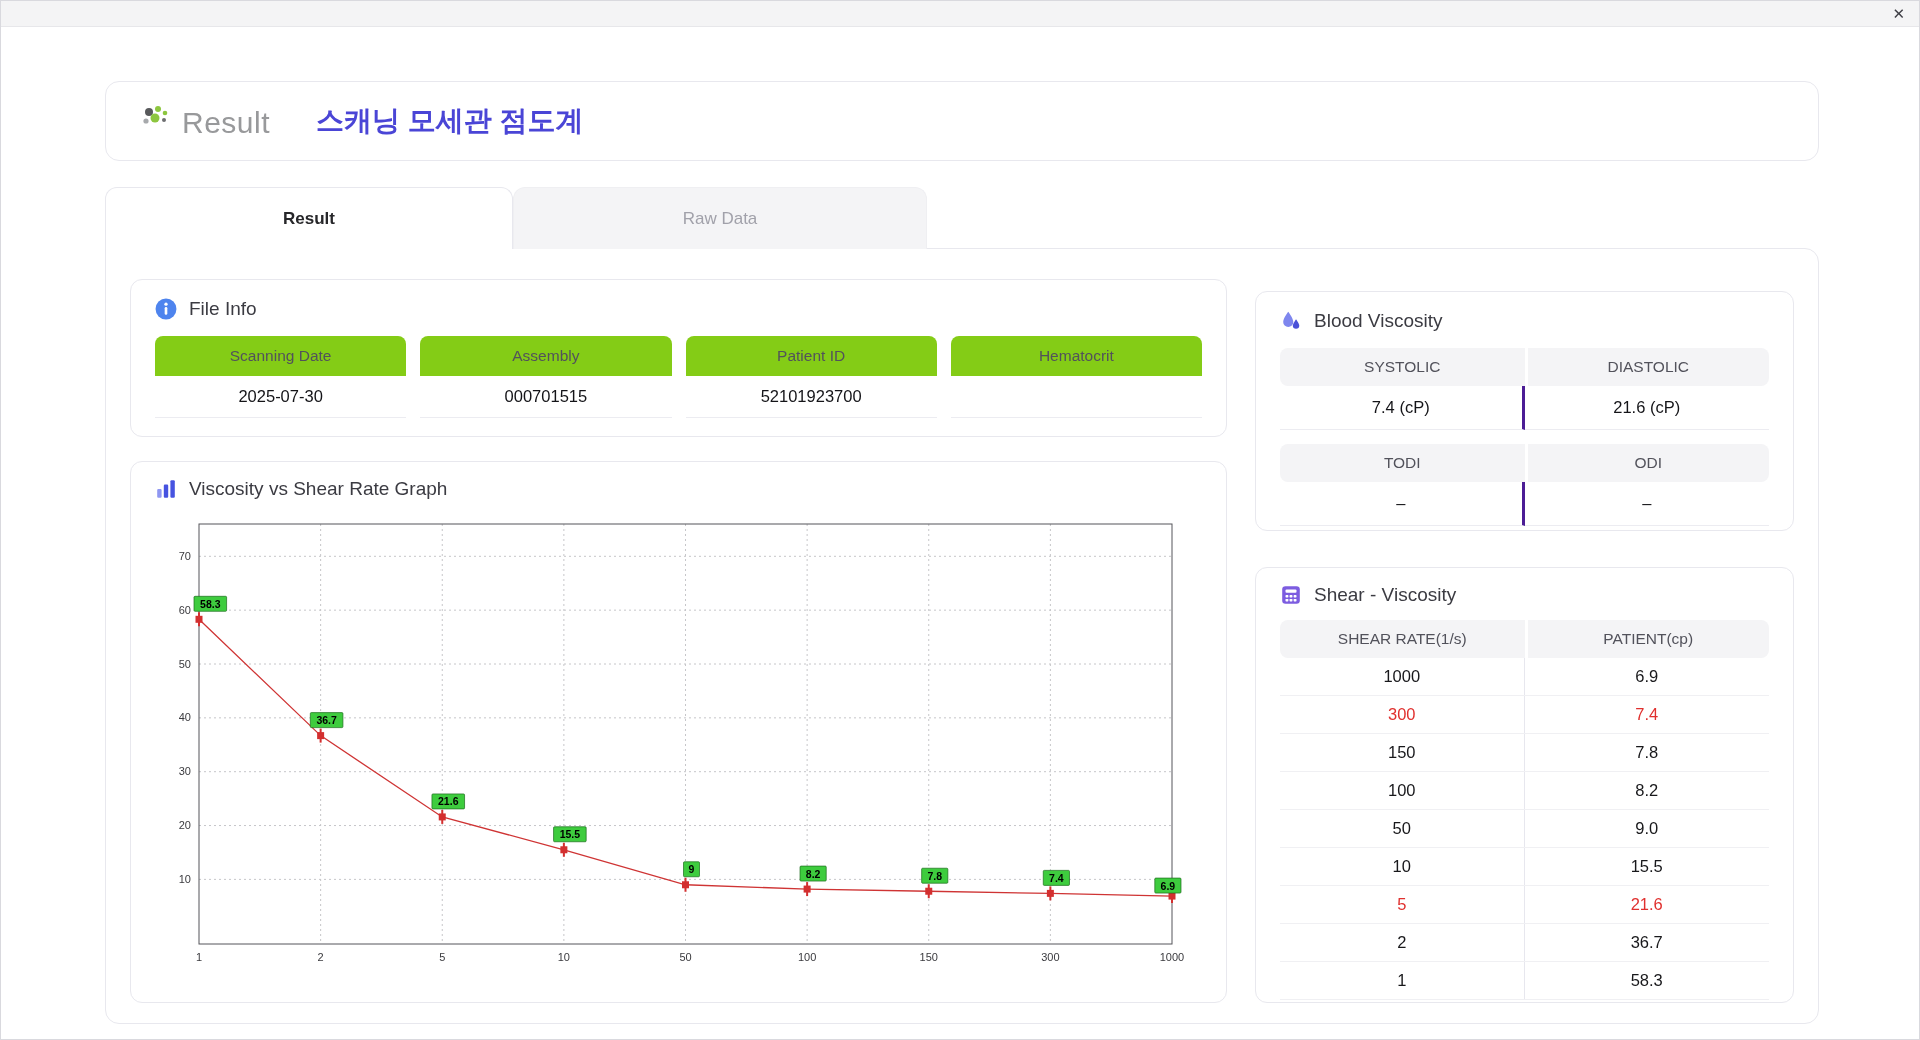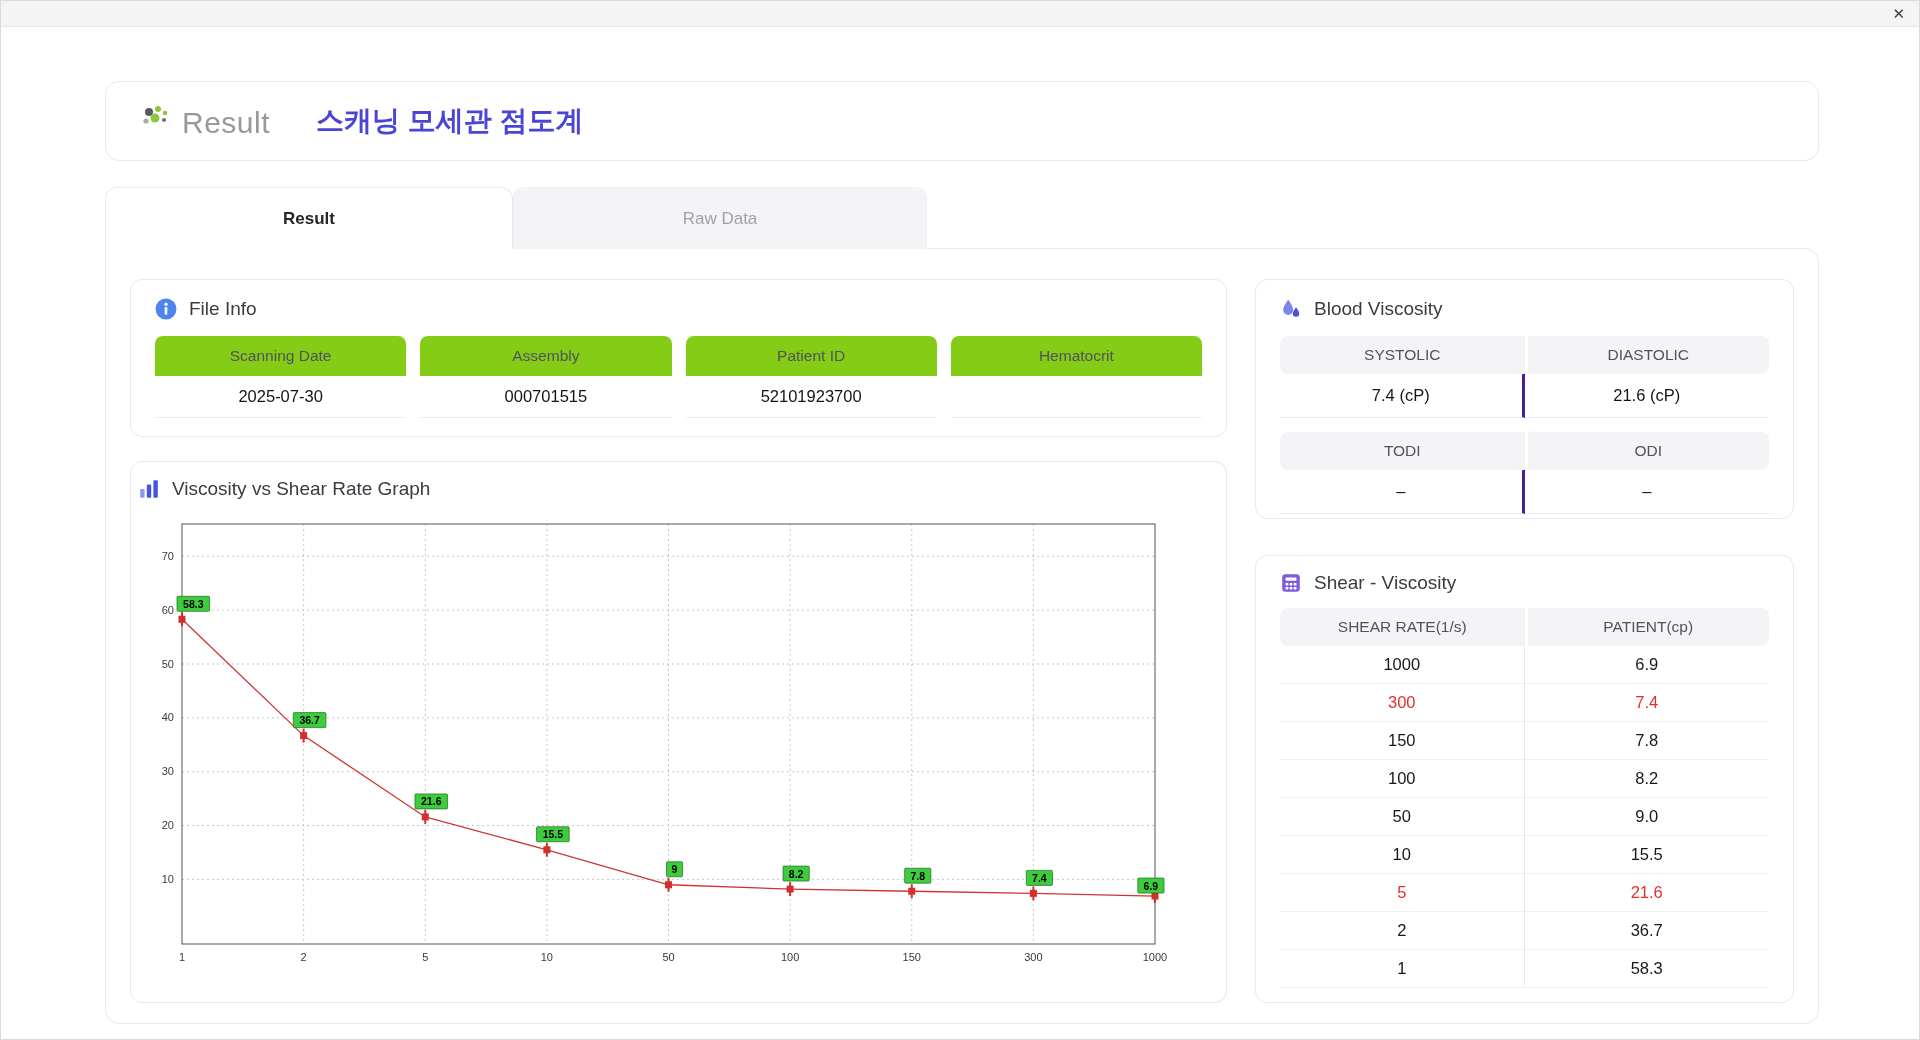--- a/index.html
+++ b/index.html
@@ -49,35 +49,35 @@
   .file-info-card .card-title { margin-bottom: 16px; }
   .fields { display: flex; gap: 14px; }
   .field { flex: 1; }
   .field-label { background: #84cc16; border-radius: 8px 8px 0 0; height: 40px;
     display: flex; align-items: center; justify-content: center;
     font-size: 15.5px; color: #52525b; }
   .field-value { height: 42px; display: flex; align-items: center; justify-content: center;
     font-size: 16.5px; color: #141418; border-bottom: 1px solid #ececf1; }
 
   
-  .graph-card { flex: 1; padding: 16px 7px; overflow: hidden; }
+  .graph-card { flex: 1; padding: 16px 24px; overflow: hidden; }
   .graph-card .card-title { margin-bottom: 8px; }
   .chart-svg { width: 1049px; height: 470px; display: block; }
   .chart-svg text { font-family: "Liberation Sans", sans-serif; }
   .grid { stroke: #c6c6c9; stroke-width: 1; stroke-dasharray: 2 3; }
   .frame { fill: none; stroke: #55555a; stroke-width: 1; }
   .series { fill: none; stroke-width: 1.3; }
   .marker-tick { stroke-width: 2; }
   .ytick { font-size: 11px; fill: #3a3a3e; text-anchor: end; }
   .xtick { font-size: 11px; fill: #3a3a3e; text-anchor: middle; }
   .pt-label-bg { stroke: #1b6b1b; stroke-width: .7; }
   .pt-label { font-size: 10.5px; font-weight: 700; fill: #000; text-anchor: middle; }
 
   
-  .bv-card { height: 240px; padding: 18px 24px; }
+  .bv-card { height: 240px; padding: 18px 24px; margin-top: 12px; }
   .bv-card .card-title { margin-bottom: 16px; }
   .bv-row { display: grid; grid-template-columns: 1fr 1fr; }
   .bv-label { background: #f4f4f6; height: 38px; display: flex; align-items: center;
     justify-content: center; font-size: 15.5px; color: #52525b; }
   .bv-row.labels .bv-label:first-child { border-radius: 8px 0 0 8px; }
   .bv-row.labels .bv-label:last-child  { border-radius: 0 8px 8px 0; border-left: 3px solid #fff; }
   .bv-value { height: 44px; display: flex; align-items: center; justify-content: center;
     font-size: 16.5px; color: #141418; border-bottom: 1px solid #ececf1; }
   .bv-row.values .bv-value:first-child { border-right: 3px solid #4c1d95; }
   .bv-spacer { height: 14px; }

